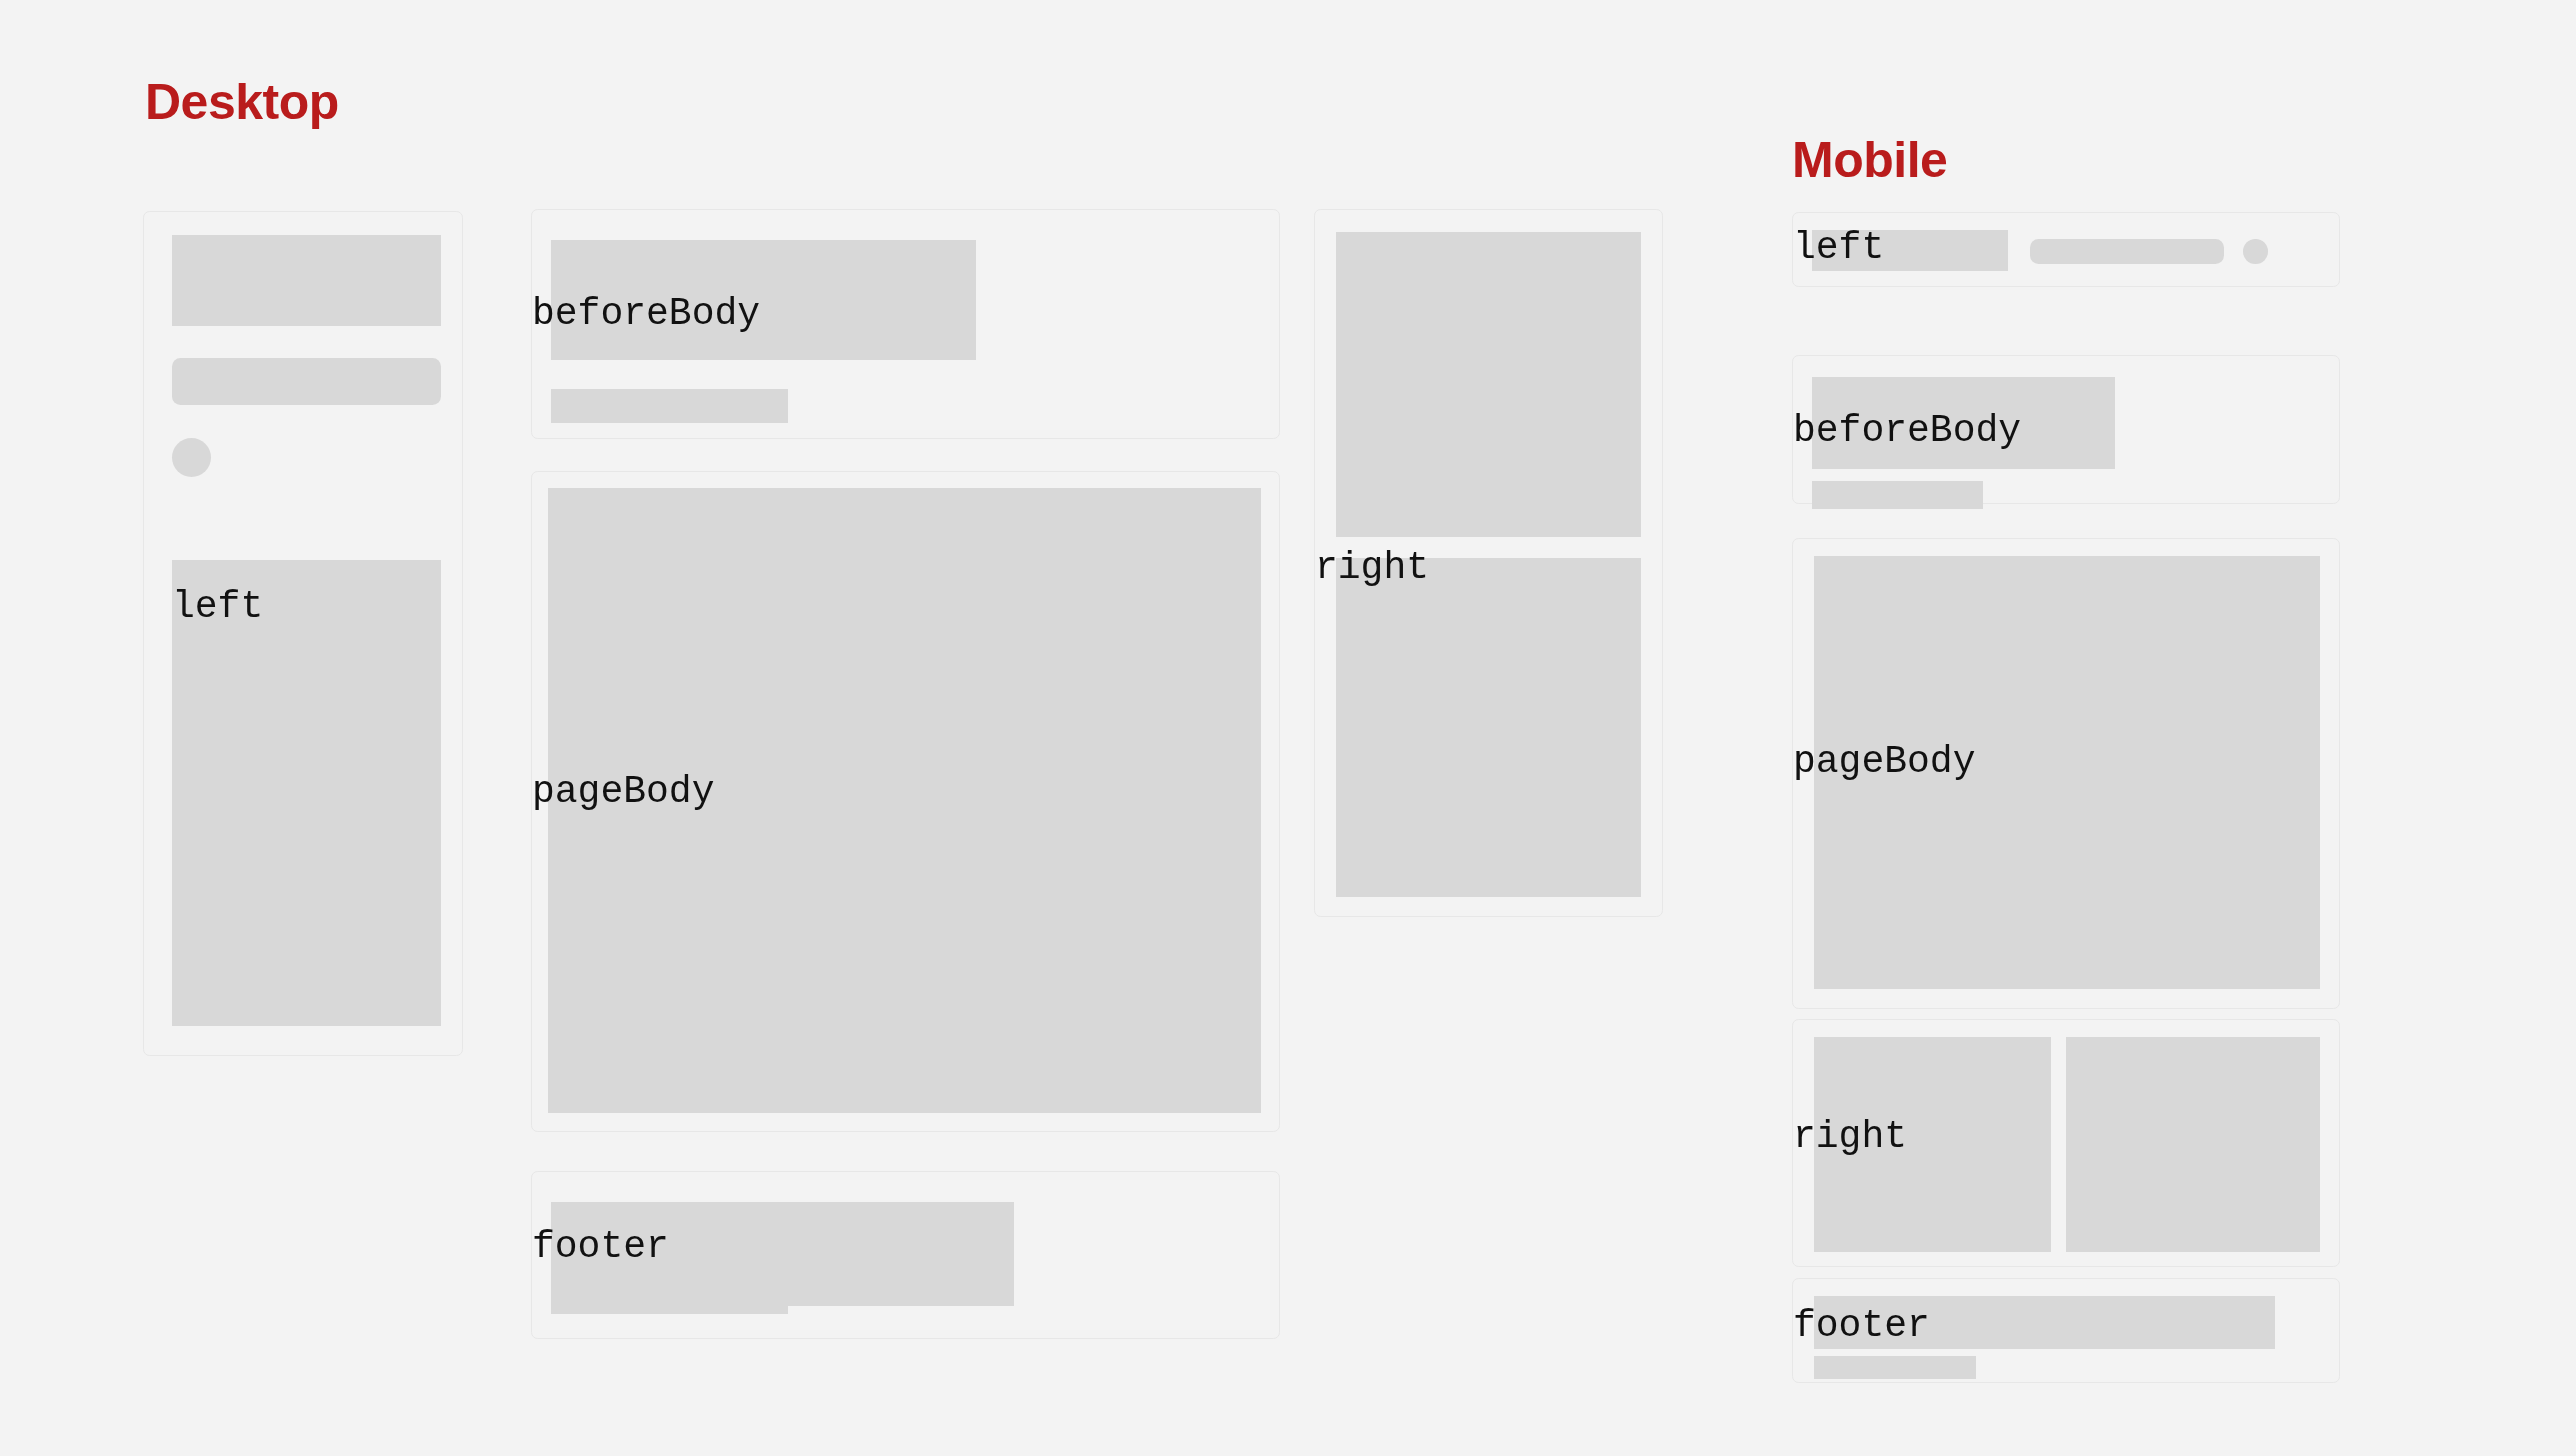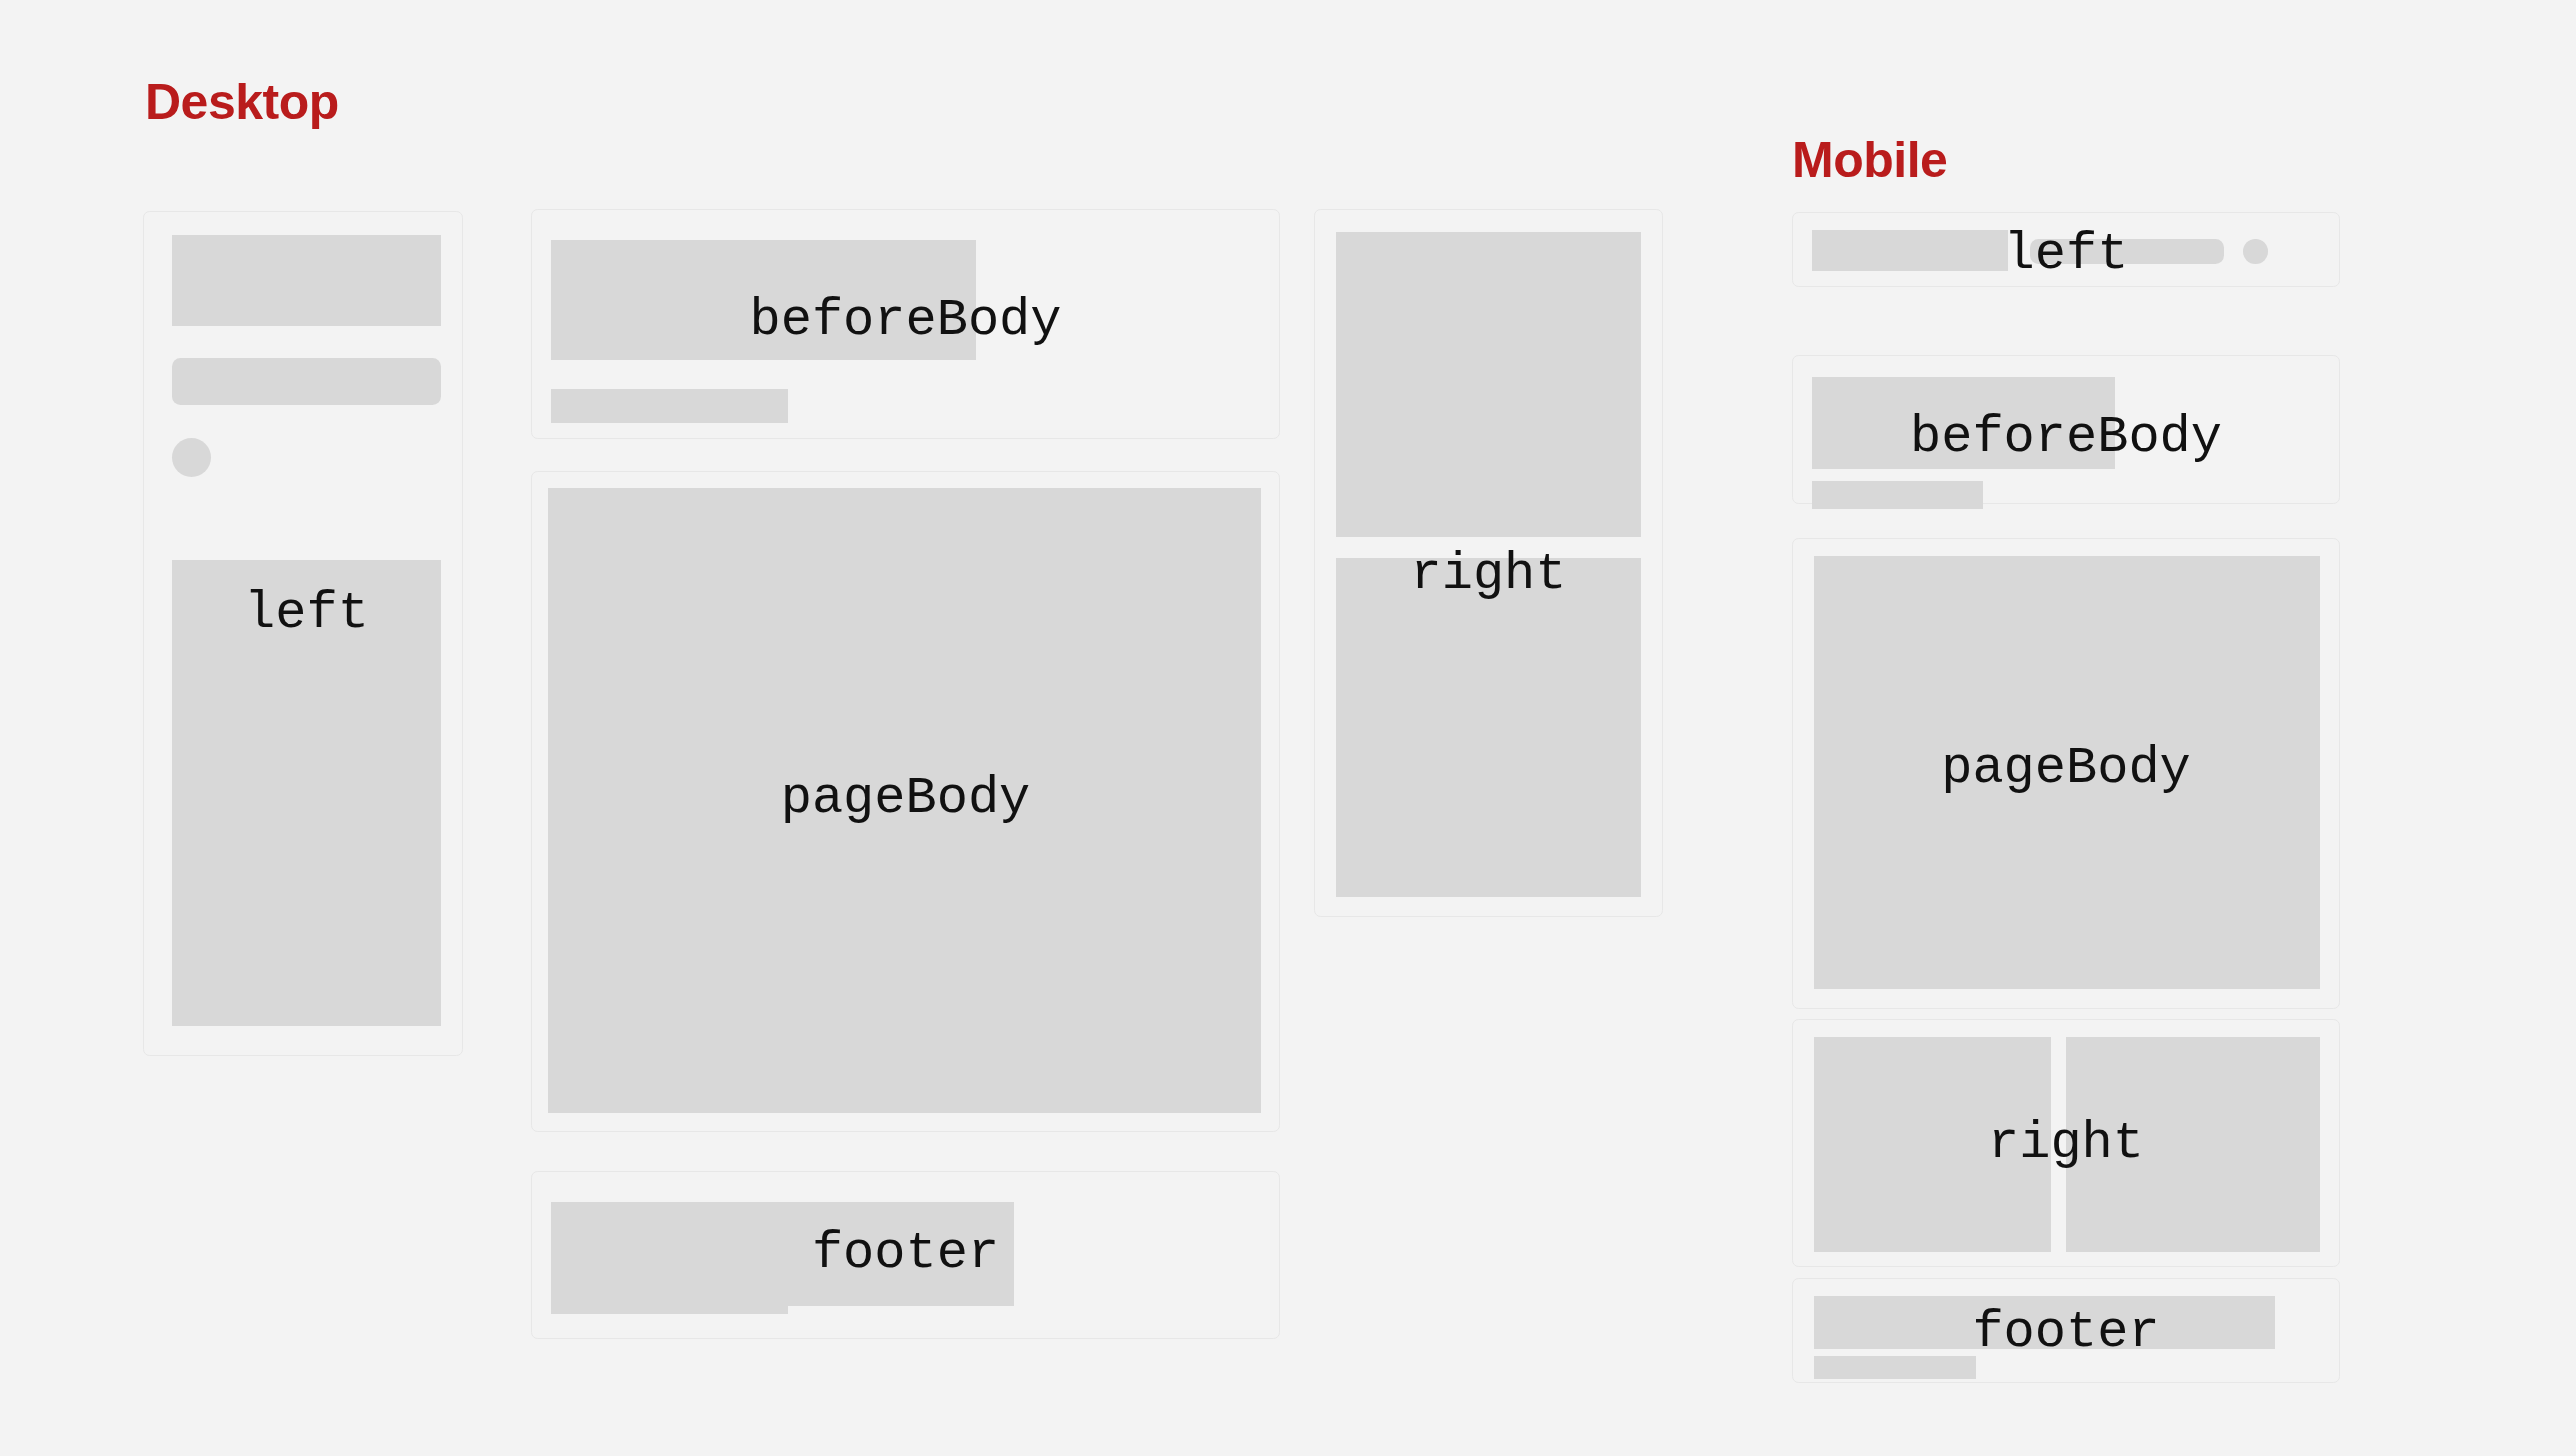--- a/index.html
+++ b/index.html
@@ -43,25 +43,25 @@
     background: #d8d8d8;
     position: absolute;
   }
   .sk.rounded { border-radius: 8.5px; }
   .sk.circle  { border-radius: 50%; }
 
   
   .slot-label {
     position: absolute;
     font-family: "Liberation Mono", "DejaVu Sans Mono", monospace;
-    font-size: 52px;
+    font-size: 38px;
     line-height: 1;
     color: #111111;
     white-space: nowrap;
-    text-align: center;
+    text-align: left;
     pointer-events: none;
   }
 
   
   #d-left-card   { left: 143px;  top: 211px;  width: 320px;  height: 845px; }
   #d-left-rect   { left: 28px;   top: 22.6px;   width: 269px;  height: 91px; }
   #d-left-bar    { left: 28px;   top: 146px;  width: 269px;  height: 47px; }
   #d-left-circle { left: 28px;   top: 226px;  width: 39px;   height: 39px; }
   #d-left-tall   { left: 28px;   top: 348px;  width: 269px;  height: 466px; }
   #d-left-label  { left: 28px;   top: 376px;  width: 269px; }

